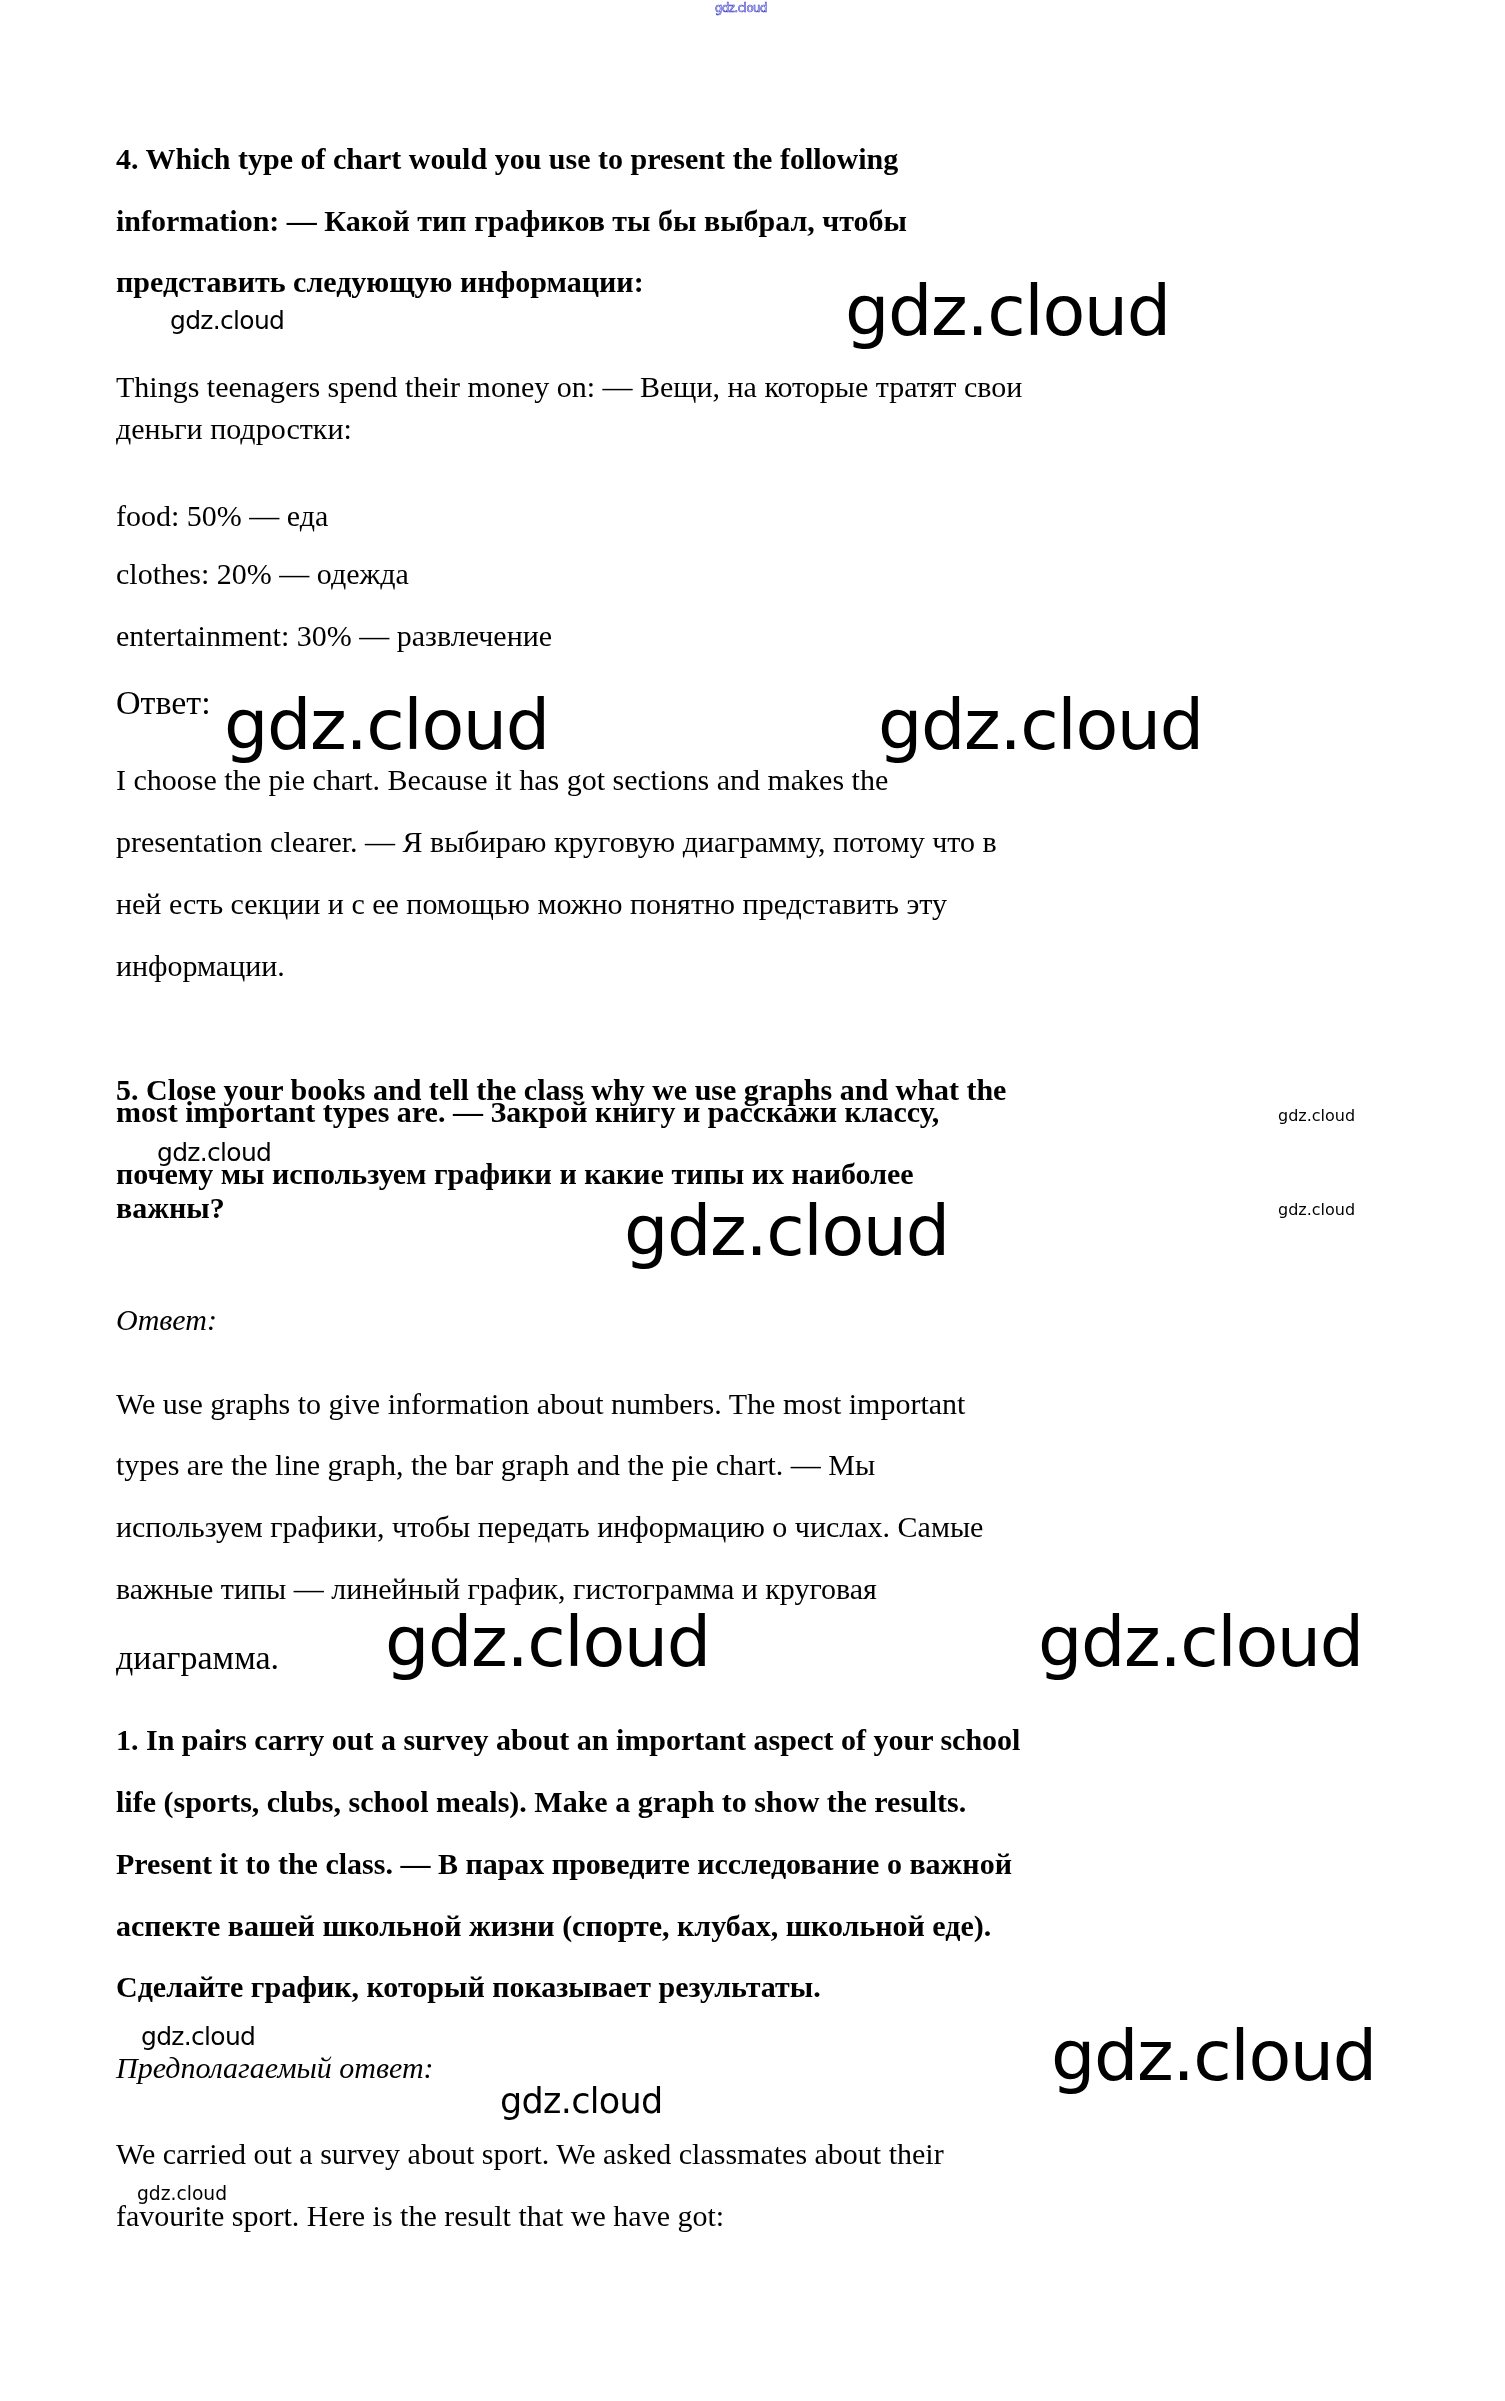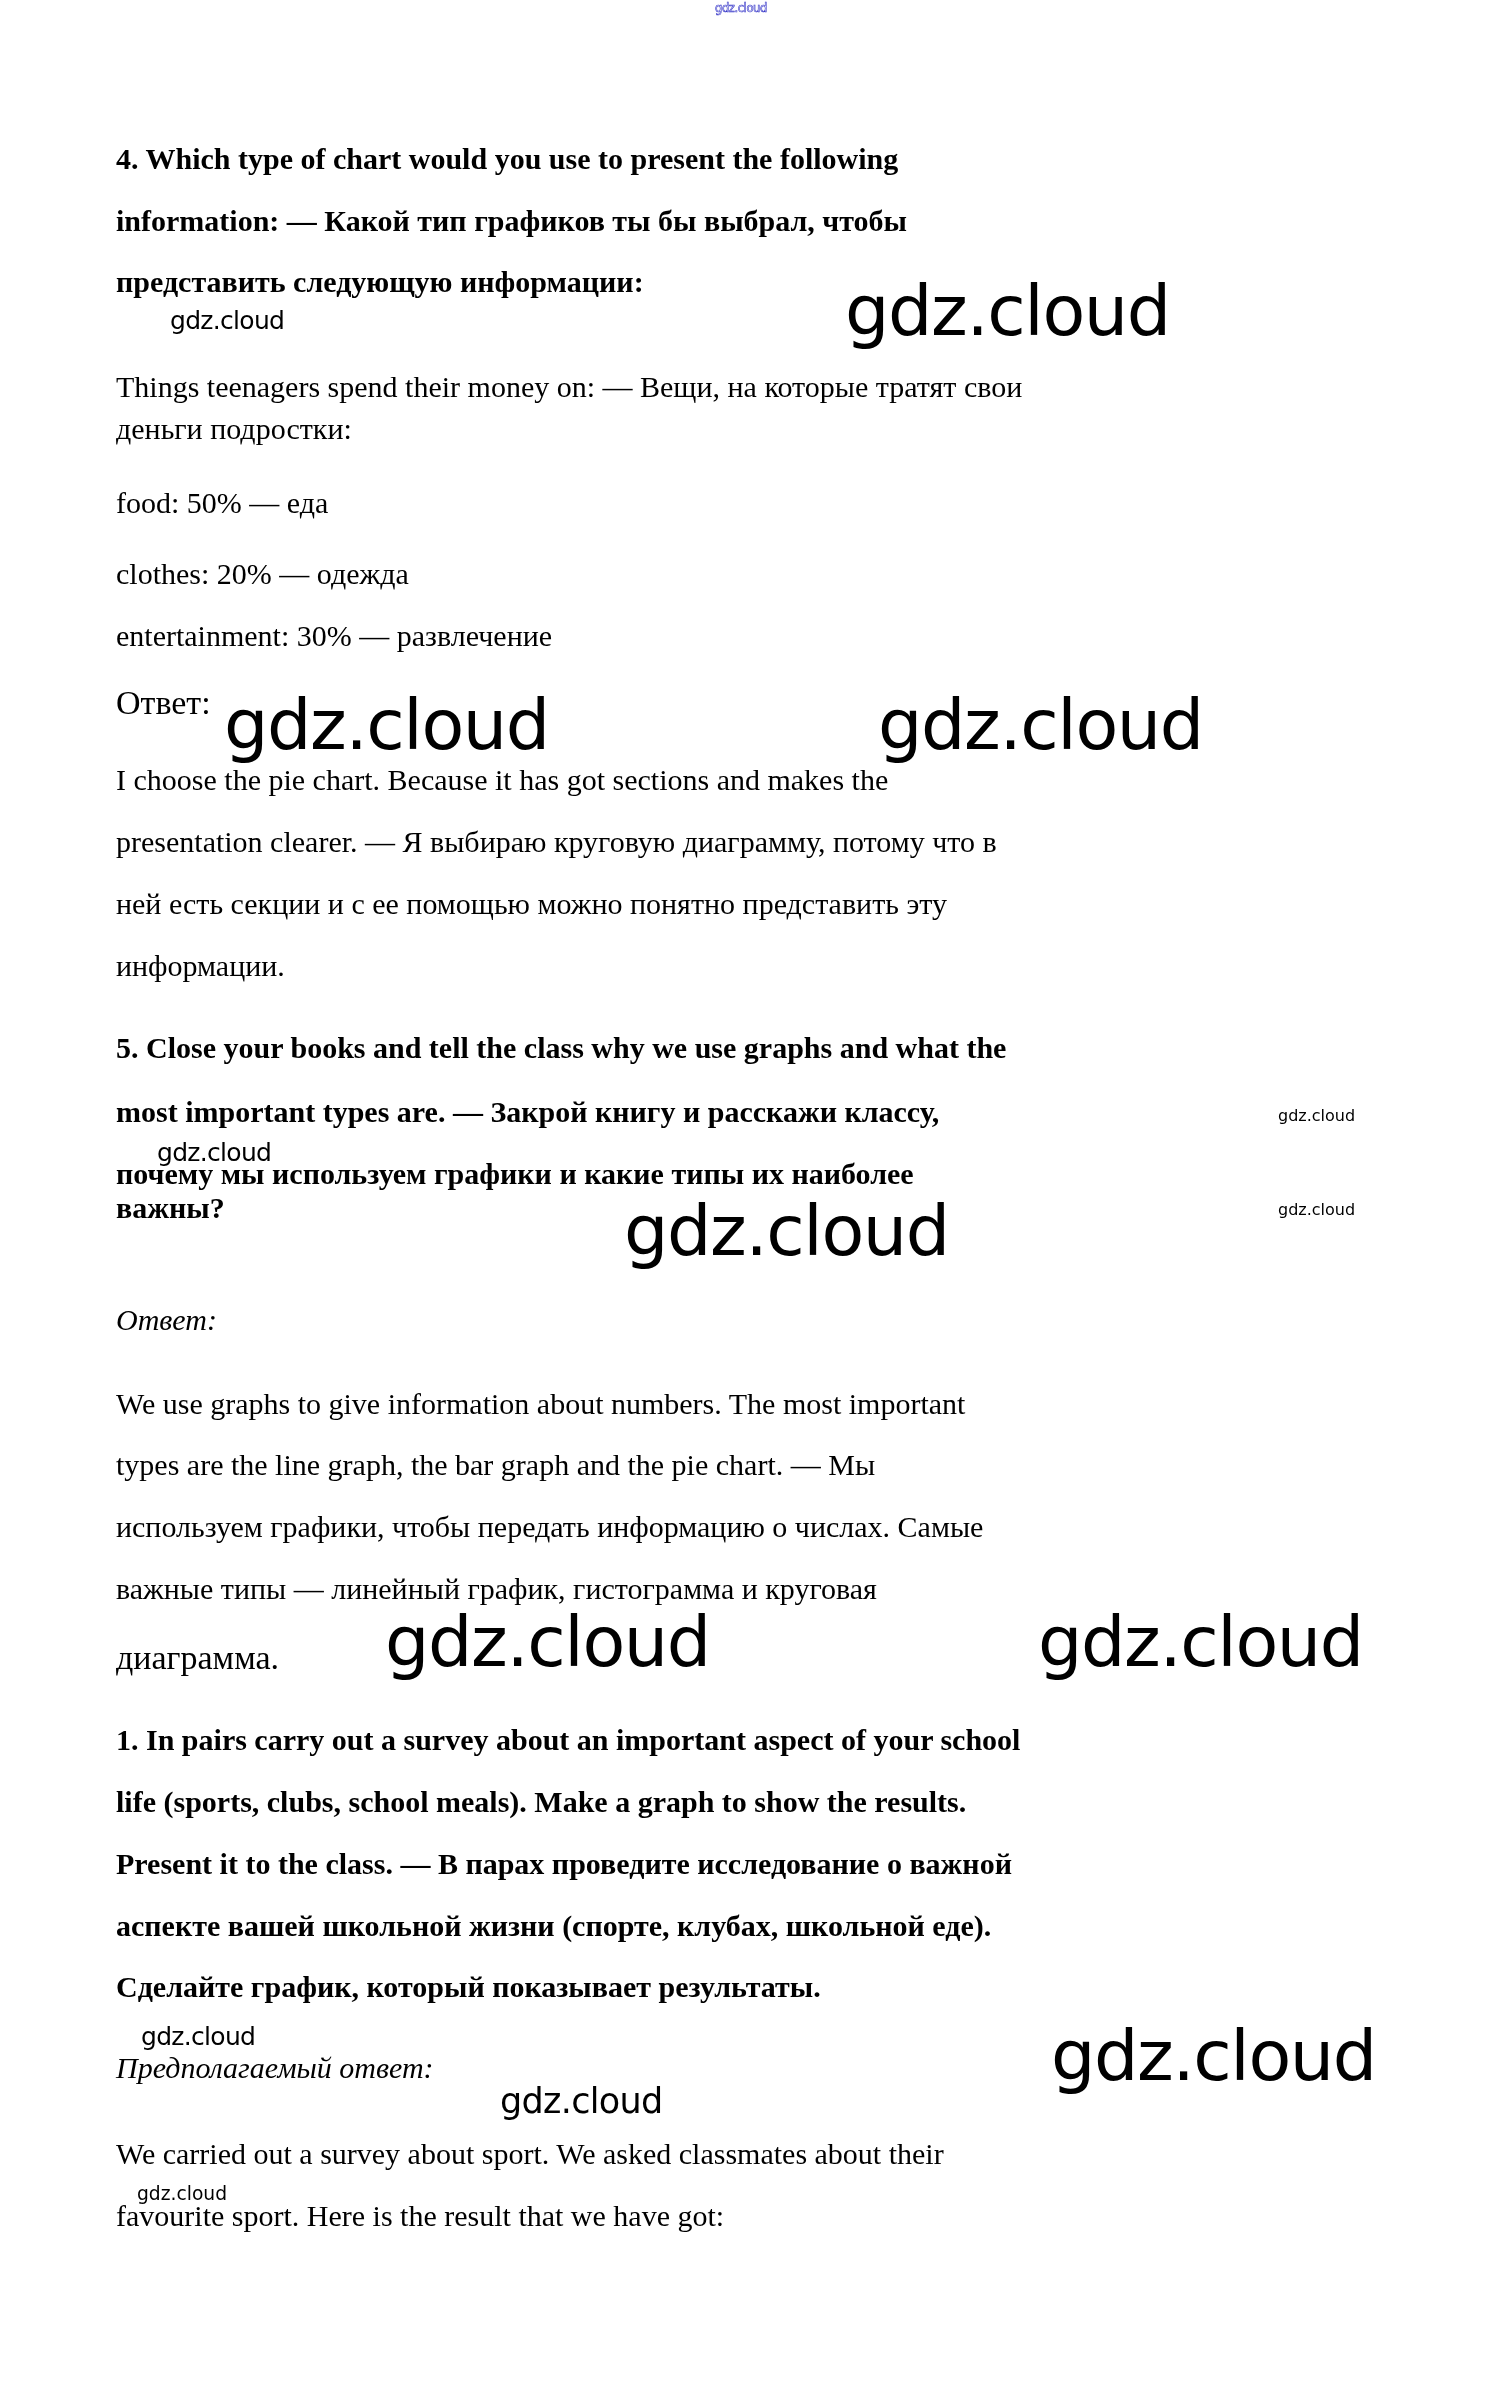--- a/index.html
+++ b/index.html
@@ -30,34 +30,34 @@
 <div class="top-wm">gdz.cloud</div>
 
 <div>
   <div class="line b" style="top:144px">4. Which type of chart would you use to present the following</div>
   <div class="line b" style="top:206px">information: — Какой тип графиков ты бы выбрал, чтобы</div>
   <div class="line b" style="top:267px">представить следующую информации:</div>
 
   <div class="line" style="top:372px">Things teenagers spend their money on: — Вещи, на которые тратят свои</div>
   <div class="line" style="top:414px">деньги подростки:</div>
 
-  <div class="line" style="top:488px">food: 50% — еда</div>
+  <div class="line" style="top:501px">food: 50% — еда</div>
   <div class="line" style="top:559px">clothes: 20% — одежда</div>
   <div class="line" style="top:621px">entertainment: 30% — развлечение</div>
 
   <div class="line" style="top:686px; font-size:34px;">Ответ:</div>
 
   <div class="line" style="top:765px">I choose the pie chart. Because it has got sections and makes the</div>
   <div class="line" style="top:827px">presentation clearer. — Я выбираю круговую диаграмму, потому что в</div>
   <div class="line" style="top:889px">ней есть секции и с ее помощью можно понятно представить эту</div>
   <div class="line" style="top:951px">информации.</div>
 </div>
 
 <div>
-  <div class="line b" style="top:1033px">5. Close your books and tell the class why we use graphs and what the</div>
+  <div class="line b" style="top:1075px">5. Close your books and tell the class why we use graphs and what the</div>
   <div class="line b" style="top:1097px">most important types are. — Закрой книгу и расскажи классу,</div>
   <div class="line b" style="top:1159px">почему мы используем графики и какие типы их наиболее</div>
   <div class="line b" style="top:1193px">важны?</div>
 
   <div class="line i" style="top:1305px">Ответ:</div>
 
   <div class="line" style="top:1389px">We use graphs to give information about numbers. The most important</div>
   <div class="line" style="top:1450px">types are the line graph, the bar graph and the pie chart. — Мы</div>
   <div class="line" style="top:1512px">используем графики, чтобы передать информацию о числах. Самые</div>
   <div class="line" style="top:1574px">важные типы — линейный график, гистограмма и круговая</div>

